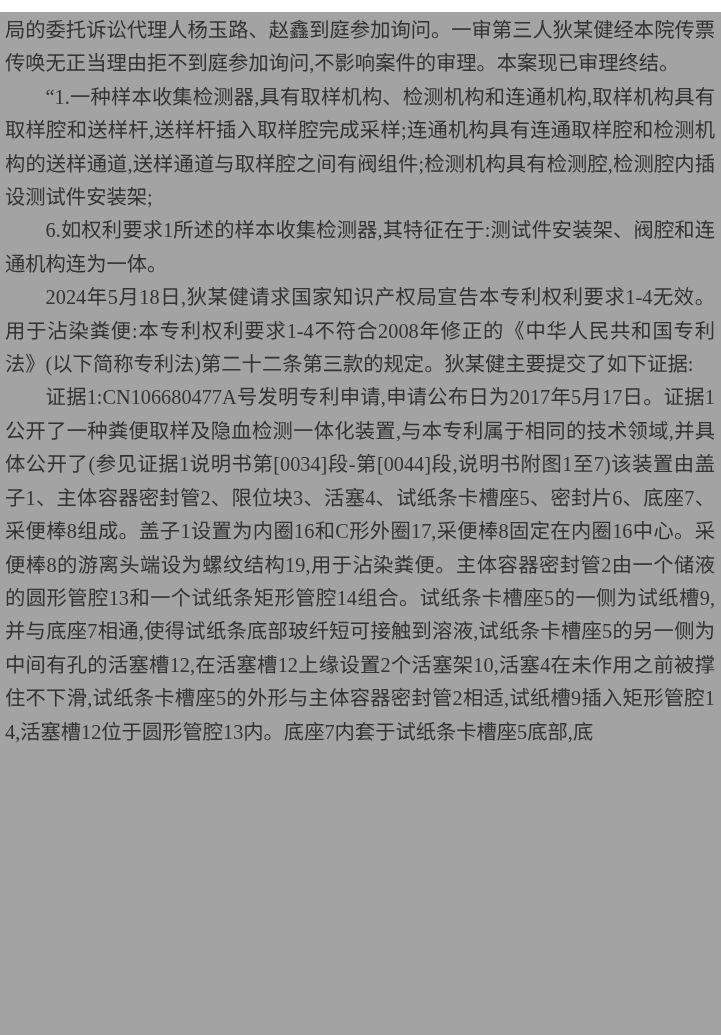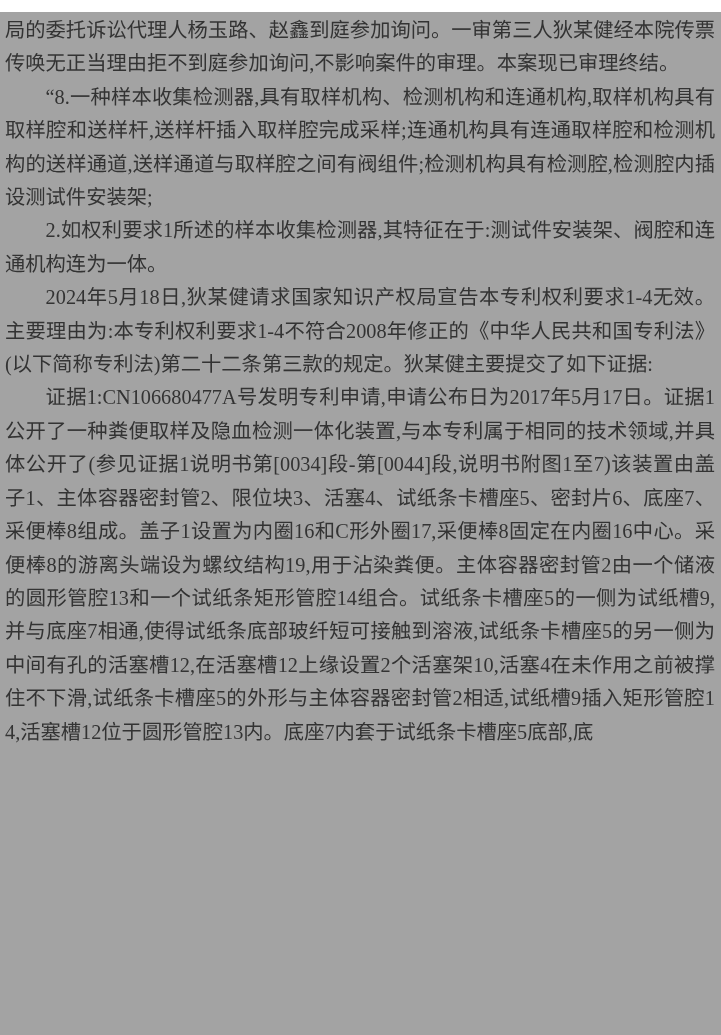--- a/index.html
+++ b/index.html
@@ -34,17 +34,17 @@
   }
   .page p.indent {
     text-indent: 2em;
   }
 </style>
 </head>
 <body>
 
 <main class="page">
   <p>局的委托诉讼代理人杨玉路、赵鑫到庭参加询问。一审第三人狄某健经本院传票传唤无正当理由拒不到庭参加询问,不影响案件的审理。本案现已审理终结。</p>
-  <p class="indent">“8.一种样本收集检测器,具有取样机构、检测机构和连通机构,取样机构具有取样腔和送样杆,送样杆插入取样腔完成采样;连通机构具有连通取样腔和检测机构的送样通道,送样通道与取样腔之间有阀组件;检测机构具有检测腔,检测腔内插设测试件安装架;</p>
-  <p class="indent">2.如权利要求1所述的样本收集检测器,其特征在于:测试件安装架、阀腔和连通机构连为一体。</p>
-  <p class="indent">2024年5月18日,狄某健请求国家知识产权局宣告本专利权利要求1-4无效。主要理由为:本专利权利要求1-4不符合2008年修正的《中华人民共和国专利法》(以下简称专利法)第二十二条第三款的规定。狄某健主要提交了如下证据:</p>
+  <p class="indent">“1.一种样本收集检测器,具有取样机构、检测机构和连通机构,取样机构具有取样腔和送样杆,送样杆插入取样腔完成采样;连通机构具有连通取样腔和检测机构的送样通道,送样通道与取样腔之间有阀组件;检测机构具有检测腔,检测腔内插设测试件安装架;</p>
+  <p class="indent">6.如权利要求1所述的样本收集检测器,其特征在于:测试件安装架、阀腔和连通机构连为一体。</p>
+  <p class="indent">2024年5月18日,狄某健请求国家知识产权局宣告本专利权利要求1-4无效。用于沾染粪便:本专利权利要求1-4不符合2008年修正的《中华人民共和国专利法》(以下简称专利法)第二十二条第三款的规定。狄某健主要提交了如下证据:</p>
   <p class="indent">证据1:CN106680477A号发明专利申请,申请公布日为2017年5月17日。证据1公开了一种粪便取样及隐血检测一体化装置,与本专利属于相同的技术领域,并具体公开了(参见证据1说明书第[0034]段-第[0044]段,说明书附图1至7)该装置由盖子1、主体容器密封管2、限位块3、活塞4、试纸条卡槽座5、密封片6、底座7、采便棒8组成。盖子1设置为内圈16和C形外圈17,采便棒8固定在内圈16中心。采便棒8的游离头端设为螺纹结构19,用于沾染粪便。主体容器密封管2由一个储液的圆形管腔13和一个试纸条矩形管腔14组合。试纸条卡槽座5的一侧为试纸槽9,并与底座7相通,使得试纸条底部玻纤短可接触到溶液,试纸条卡槽座5的另一侧为中间有孔的活塞槽12,在活塞槽12上缘设置2个活塞架10,活塞4在未作用之前被撑住不下滑,试纸条卡槽座5的外形与主体容器密封管2相适,试纸槽9插入矩形管腔14,活塞槽12位于圆形管腔13内。底座7内套于试纸条卡槽座5底部,底</p>
 </main>
 
 </body></html>

